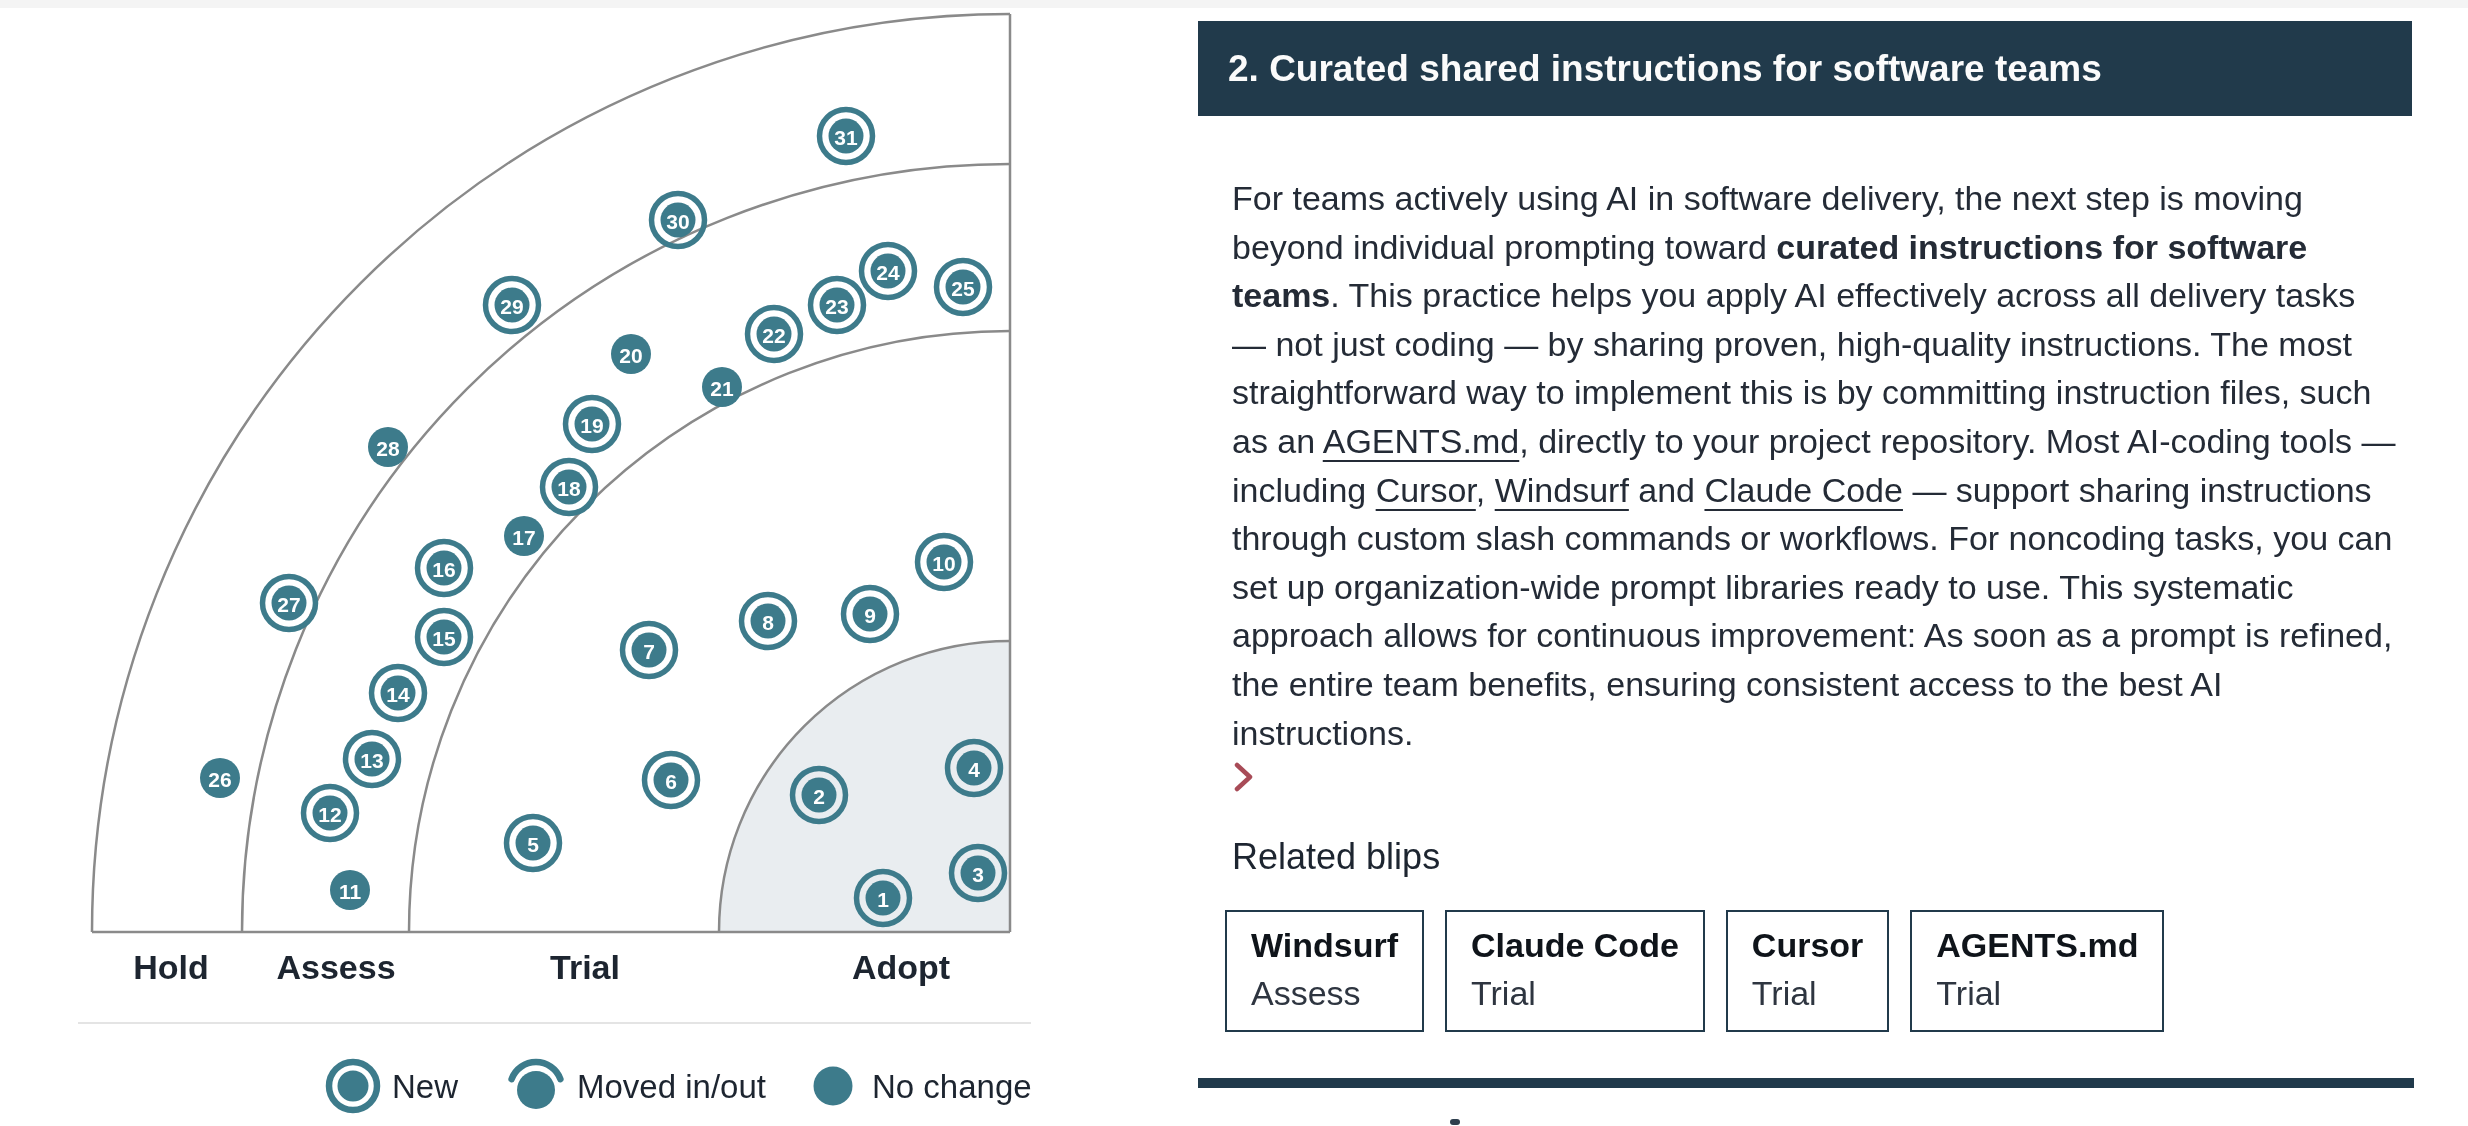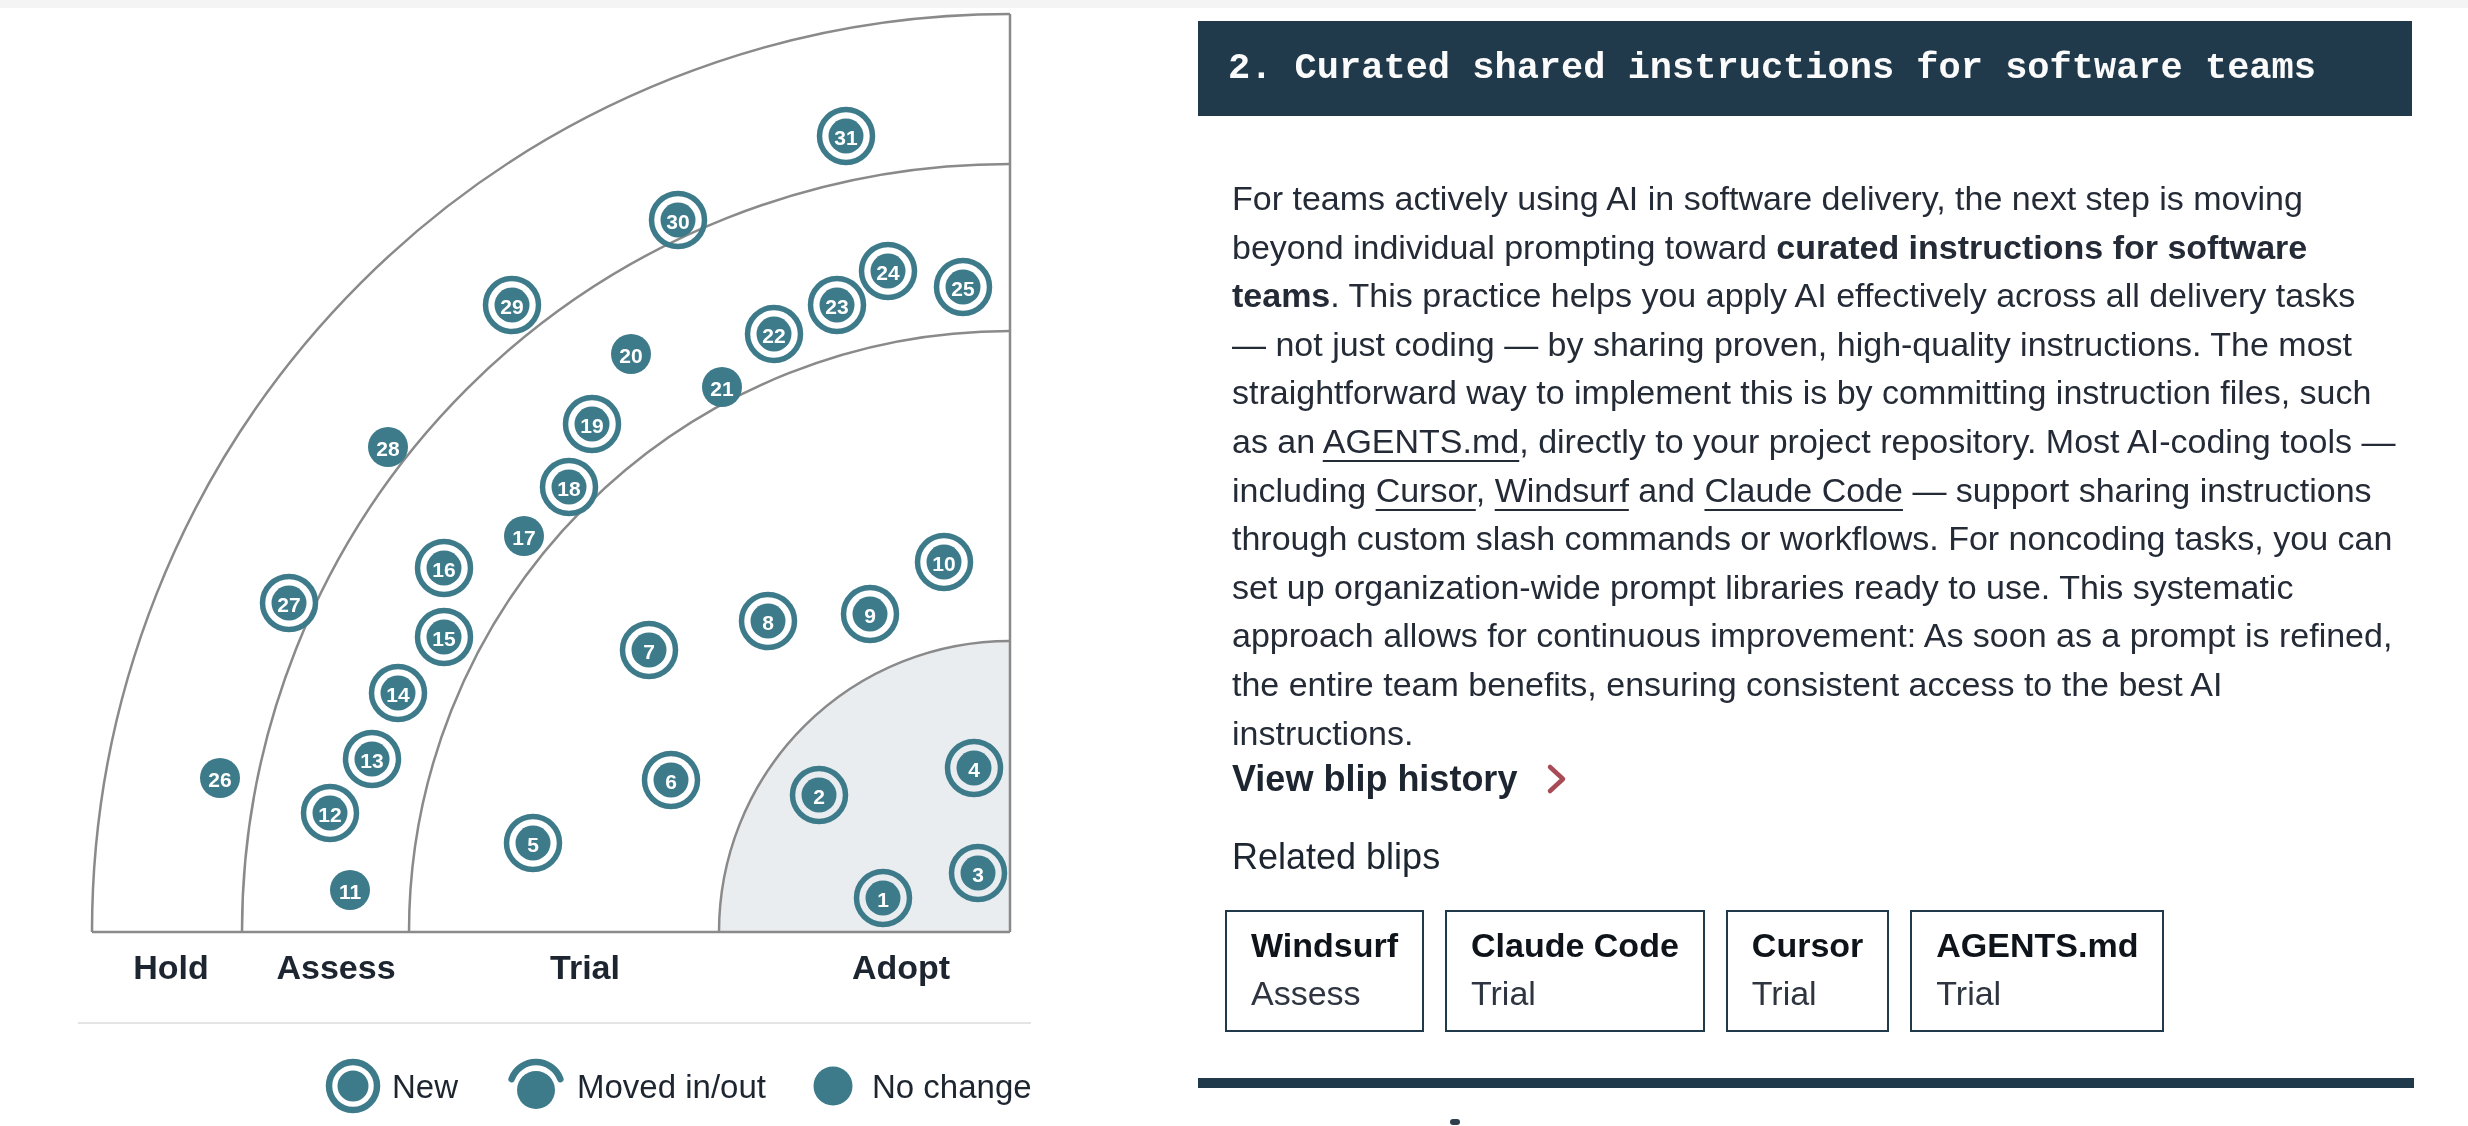--- a/index.html
+++ b/index.html
@@ -16,21 +16,21 @@
   .legend-label{font-size:33px;fill:var(--ink);}
   .blip-fill{fill:var(--teal);}
   .blip-ring{fill:none;stroke:var(--teal);stroke-width:5.5px;}
   .blip-num{fill:#ffffff;font-size:21px;font-weight:700;text-anchor:middle;dominant-baseline:central;}
   .legend-ring{fill:none;stroke:var(--teal);stroke-width:6.5px;}
   .legend-arc{fill:none;stroke:var(--teal);stroke-width:6.5px;stroke-linecap:round;}
 
   
   .panel-header{position:absolute;left:1198px;top:21px;width:1214px;height:95px;
     background:var(--navy);color:#fbfbfb;font-size:37px;font-weight:700;
-    line-height:95px;padding-left:30px;box-sizing:border-box;white-space:nowrap;font-family:Liberation Mono, monospace;}
+    line-height:95px;padding-left:30px;box-sizing:border-box;white-space:nowrap;}
   .panel-body{position:absolute;left:1232px;top:140px;width:1166px;
     font-size:34px;line-height:48.6px;color:var(--body);}
   .panel-body b{font-weight:700;}
   .lnk{color:inherit;text-decoration:underline;text-underline-offset:7px;
     text-decoration-thickness:2px;cursor:pointer;}
   .history{position:absolute;left:1232px;top:758px;display:flex;align-items:center;gap:28px;
     font-size:36px;font-weight:700;color:var(--ink);cursor:pointer;text-decoration:none;}
   .related-heading{position:absolute;left:1232px;top:836px;margin:0;
     font-size:36px;font-weight:400;color:var(--ink);}
   .cards{position:absolute;left:1225px;top:910px;display:flex;gap:21px;}
@@ -235,21 +235,20 @@
     </g>
   </svg>
 
   <header class="panel-header">2. Curated shared instructions for software teams</header>
 
   <p class="panel-body">
     <span>For teams actively using AI in software delivery, the next step is moving beyond individual prompting toward </span><b>curated instructions for software teams</b><span>. This practice helps you apply AI effectively across all delivery tasks — not just coding — by sharing proven, high-quality instructions. The most straightforward way to implement this is by committing instruction files, such as an </span><a class="lnk">AGENTS.md</a><span>, directly to your project repository. Most AI-coding tools — including </span><a class="lnk">Cursor</a><span>, </span><a class="lnk">Windsurf</a><span> and </span><a class="lnk">Claude Code</a><span> — support sharing instructions through custom slash commands or workflows. For noncoding tasks, you can set up organization-wide prompt libraries ready to use. This systematic approach allows for continuous improvement: As soon as a prompt is refined, the entire team benefits, ensuring consistent access to the best AI instructions.</span>
   </p>
 
   <a class="history">
-    <span>View blip history</span>
     <svg width="24" height="38" viewBox="0 0 24 38">
       <path d="M5 7 L18 19 L5 31" fill="none" stroke="var(--maroon)" stroke-width="4.5" stroke-linecap="round" stroke-linejoin="round"></path>
     </svg>
   </a>
 
   <h3 class="related-heading">Related blips</h3>
 
   <div class="cards">
     <div class="card">
       <div class="card-title">Windsurf</div>

